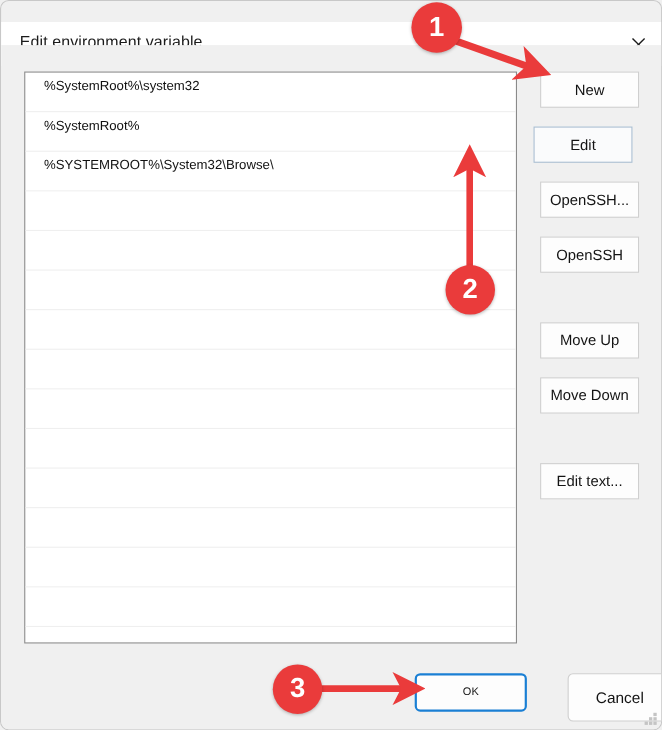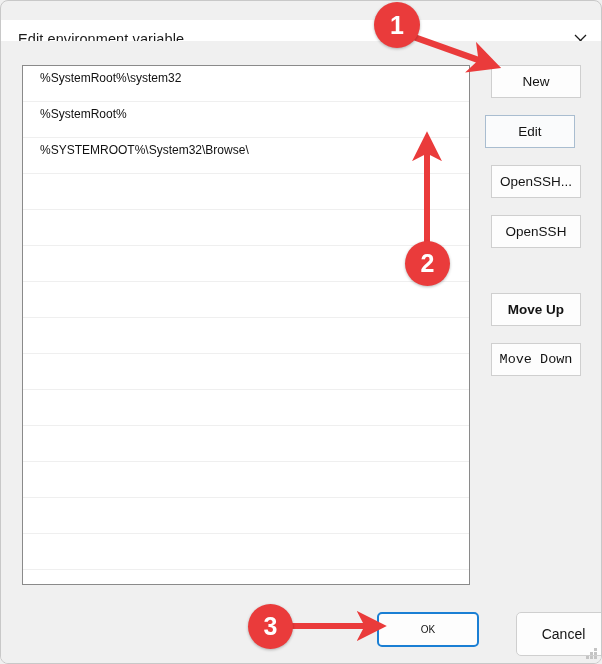--- a/index.html
+++ b/index.html
@@ -117,22 +117,22 @@
     cursor: default;
   }
   .btn.hover {
     border-color: #a9bdd0;
     background: #fafbfc;
   }
   #btn-new       { left: 490px; top: 24px; }
   #btn-edit      { left: 484px; top: 74px; }
   #btn-browse    { left: 490px; top: 124px; }
   #btn-delete    { left: 490px; top: 174px; }
-  #btn-moveup    { left: 490px; top: 252px; font-weight: bold; }
-  #btn-movedown  { left: 490px; top: 302px; font-family: Liberation Mono, monospace; }
+  #btn-moveup    { left: 490px; top: 252px; }
+  #btn-movedown  { left: 490px; top: 302px; }
   #btn-edittext  { left: 490px; top: 380px; }
 
   
   #btn-ok {
     position: absolute;
     left: 376px;
     top: 571px;
     width: 102px;
     height: 35px;
     background: #fdfdfd;
@@ -240,20 +240,21 @@
         <div class="list-row empty"></div>
         <div class="list-row empty"></div>
       </div>
 
     <button class="btn" id="btn-new">New</button>
     <button class="btn hover" id="btn-edit">Edit</button>
     <button class="btn" id="btn-browse">OpenSSH...</button>
     <button class="btn" id="btn-delete">OpenSSH</button>
     <button class="btn" id="btn-moveup">Move Up</button>
     <button class="btn" id="btn-movedown">Move Down</button>
+    <button class="btn" id="btn-edittext">Edit text...</button>
 
     <button id="btn-ok">OK</button>
     <button id="btn-cancel">Cancel</button>
 
     <div id="grip">
       <svg width="15" height="15" viewBox="0 0 15 15">
         <rect x="10" y="2" width="3" height="3" fill="#c4c4c4"></rect>
         <rect x="6" y="6" width="3" height="3" fill="#c4c4c4"></rect>
         <rect x="10" y="6" width="3" height="3" fill="#c4c4c4"></rect>
         <rect x="2" y="10" width="3" height="3" fill="#c4c4c4"></rect>

